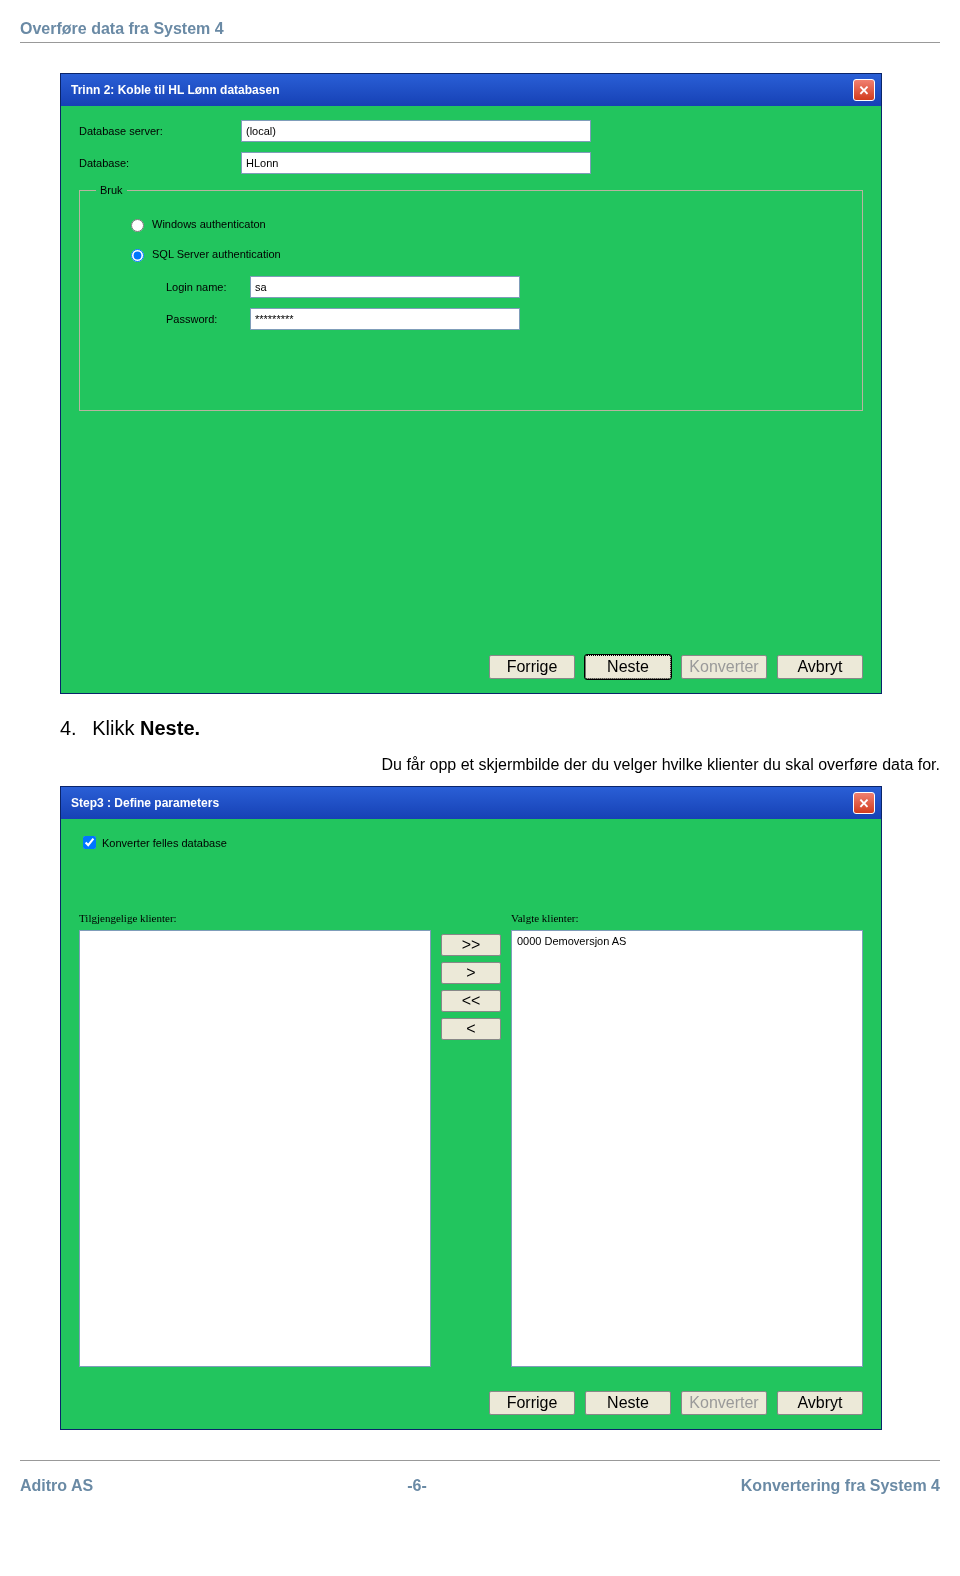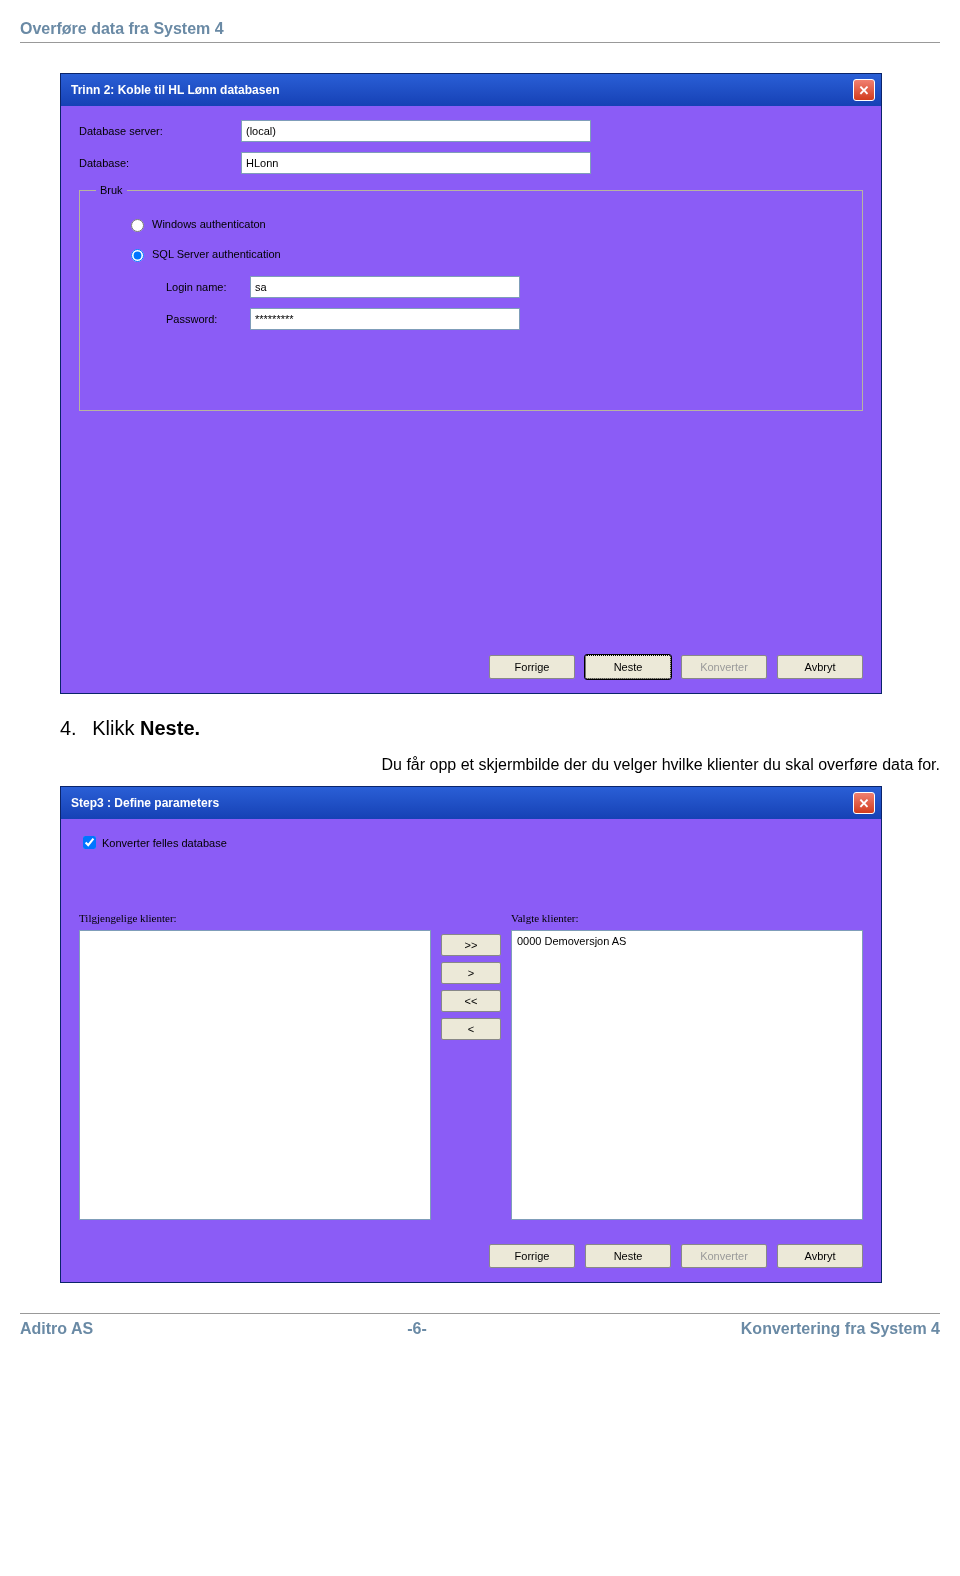--- a/index.html
+++ b/index.html
@@ -12,21 +12,21 @@
   .page-header {
     color: #6a8aa5;
     font-size: 16px;
     font-weight: bold;
     border-bottom: 1px solid #999;
     padding-bottom: 4px;
     margin-bottom: 30px;
   }
   .dialog {
     border: 1px solid #0a246a;
-    background: #8b5cf6;
+    background: #22c55e;
     width: 820px;
     margin: 0 0 20px 40px;
     font-family: Tahoma, sans-serif;
     font-size: 11px;
   }
   .titlebar {
     background: linear-gradient(to bottom, #2a5fd6, #1641b5);
     color: #ffffff;
     font-weight: bold;
     font-size: 12px;
@@ -95,21 +95,21 @@
     display: flex;
     justify-content: flex-end;
     gap: 10px;
     padding: 10px 18px 14px 0;
   }
   .win-btn {
     min-width: 86px;
     height: 24px;
     border: 1px solid #888;
     background: #ece9d8;
-    font-size: 11px;
+    font-size: 16px;
     font-family: Tahoma, sans-serif;
     cursor: pointer;
     border-radius: 2px;
   }
   .win-btn.focused {
     border: 1px dotted #000;
     outline: 1px solid #000;
   }
   .win-btn.disabled {
     color: #9a9a9a;
@@ -142,21 +142,21 @@
   .list-col {
     flex: 1;
   }
   .list-label {
     font-size: 11px;
     margin-bottom: 6px;
     font-family: Liberation Serif, serif;
   }
   .listbox {
     width: 100%;
-    height: 290px;
+    height: 437px;
     border: 1px solid #7f9db9;
     background: #ffffff;
     font-size: 11px;
     padding: 3px;
     box-sizing: border-box;
     overflow: auto;
   }
   .list-item {
     padding: 1px 2px;
   }
@@ -166,21 +166,21 @@
     gap: 6px;
     margin-top: 22px;
   }
   .middle-btns .win-btn {
     min-width: 60px;
     height: 22px;
   }
   .page-footer {
     border-top: 1px solid #999;
     margin-top: 30px;
-    padding-top: 6px;
+    padding-top: 16px;
     display: flex;
     justify-content: space-between;
     color: #6a8aa5;
     font-size: 16px;
     font-weight: bold;
   }
 </style>
 </head>
 <body>
 

